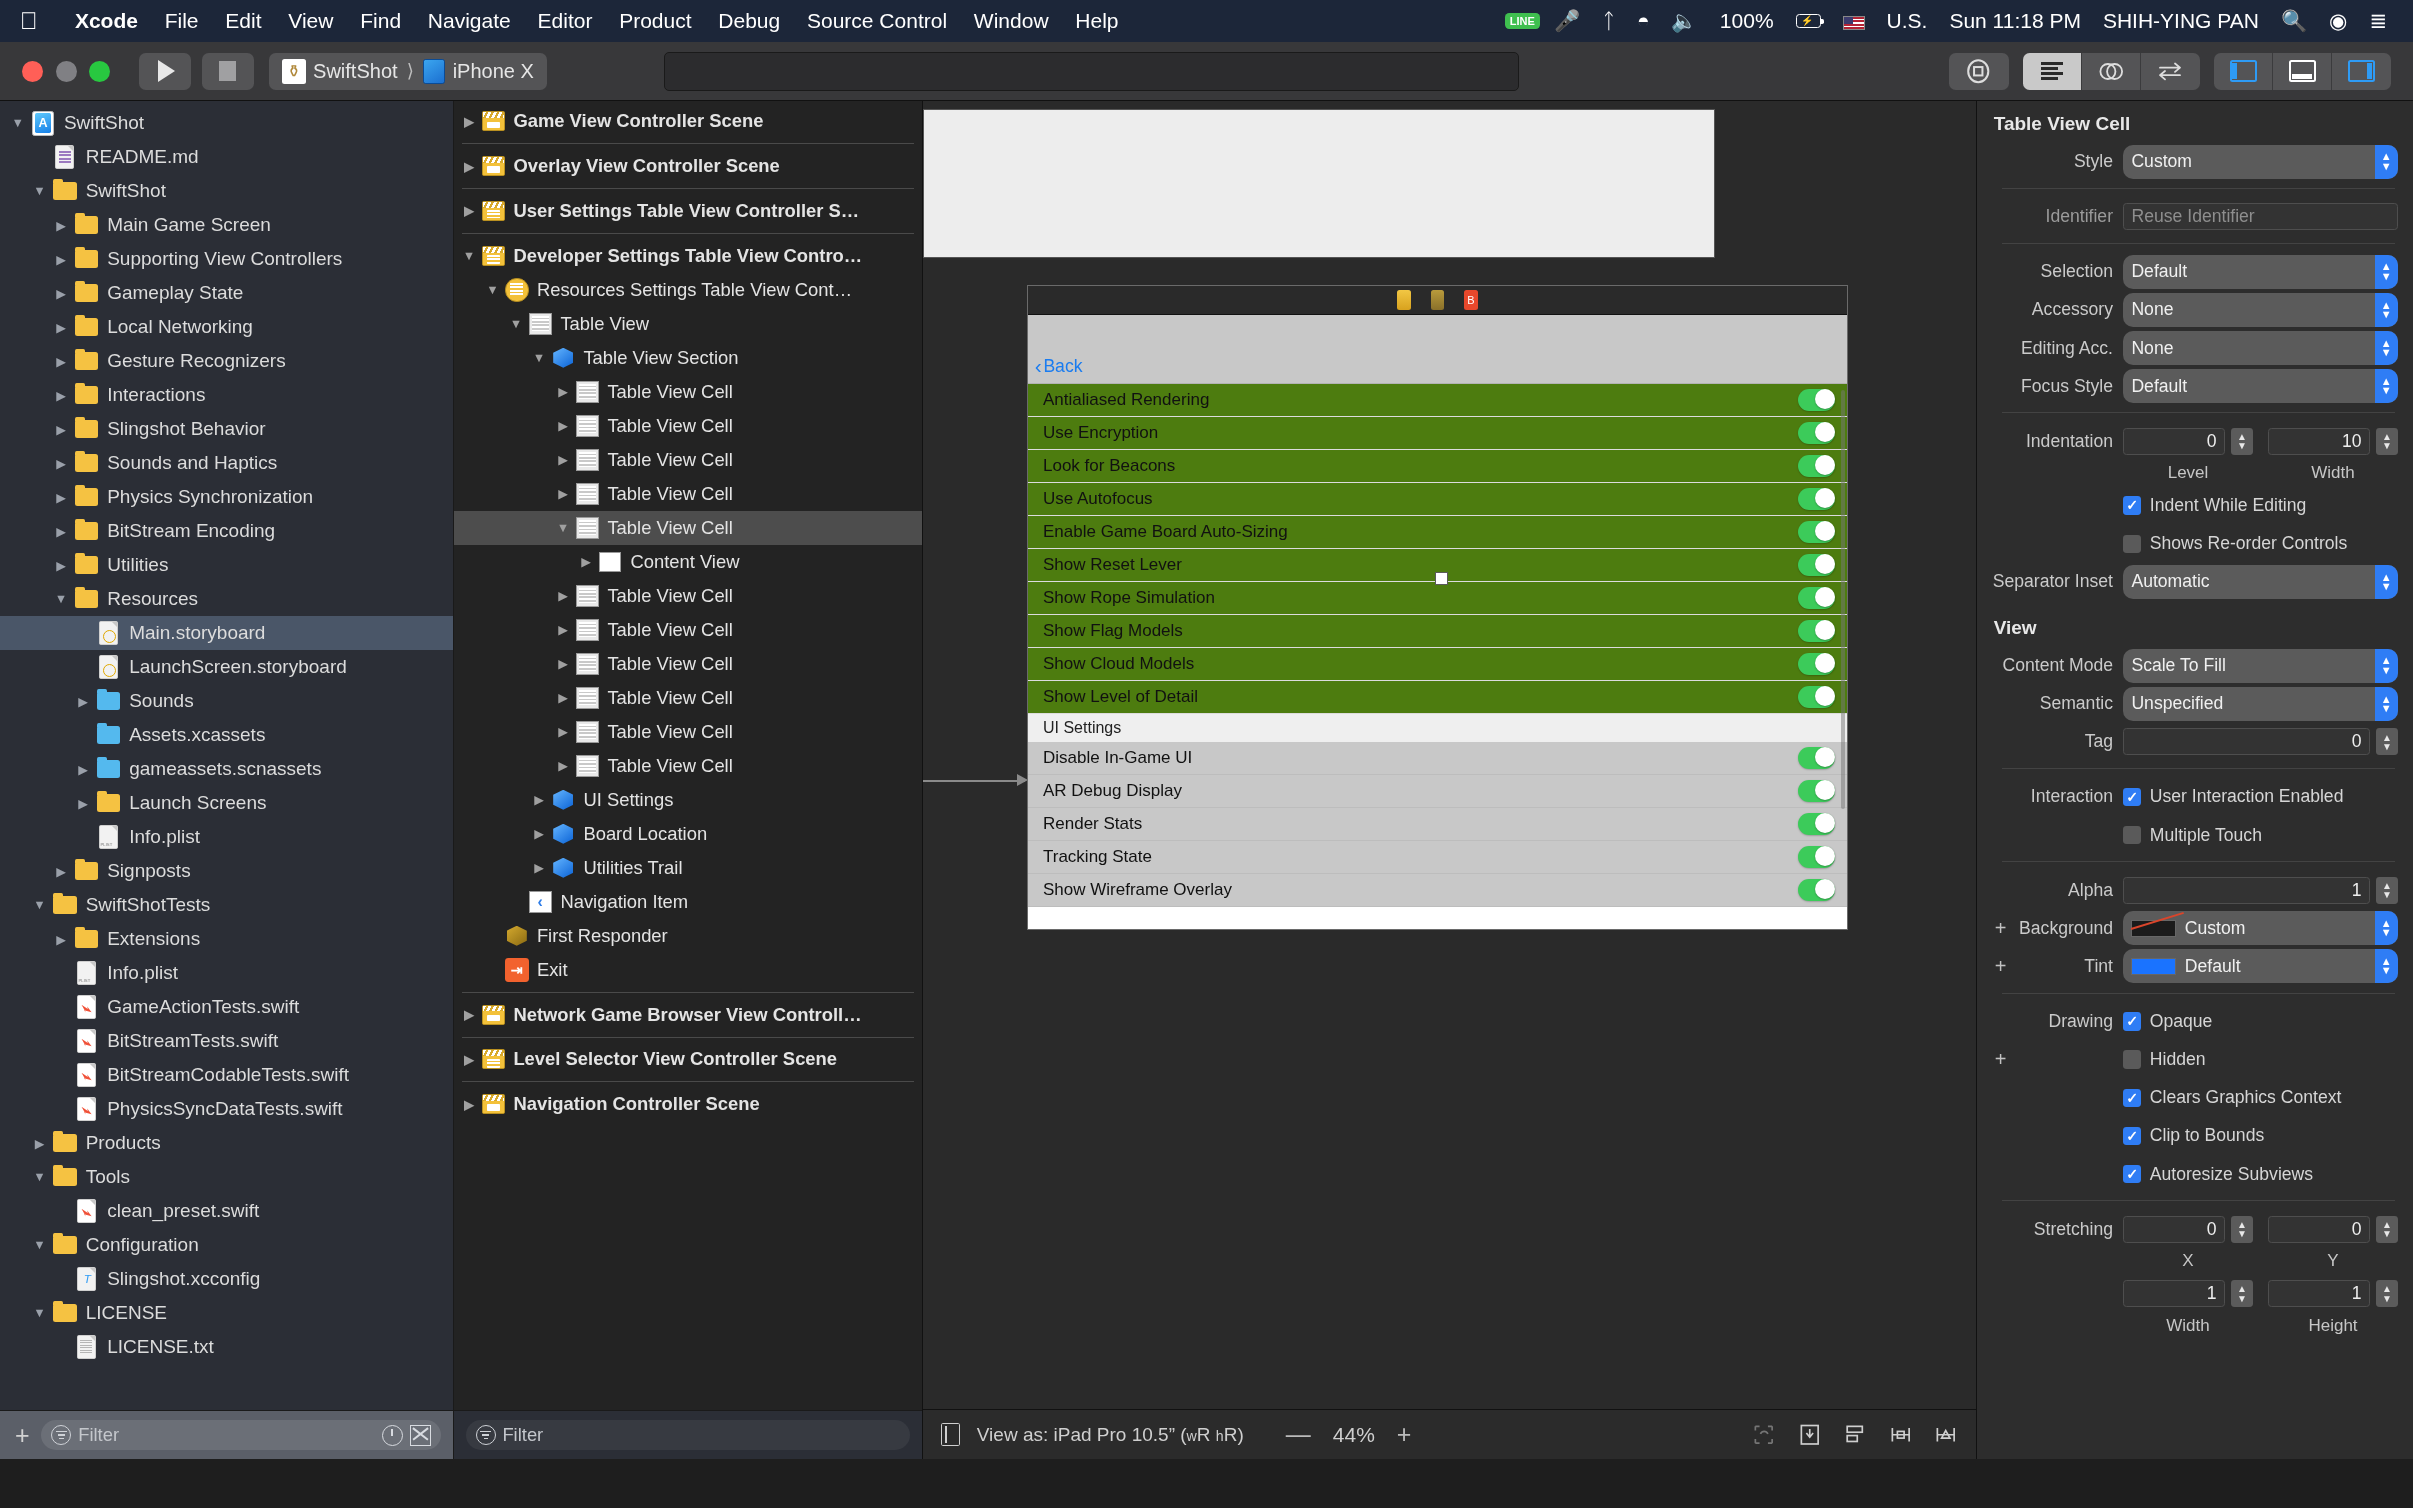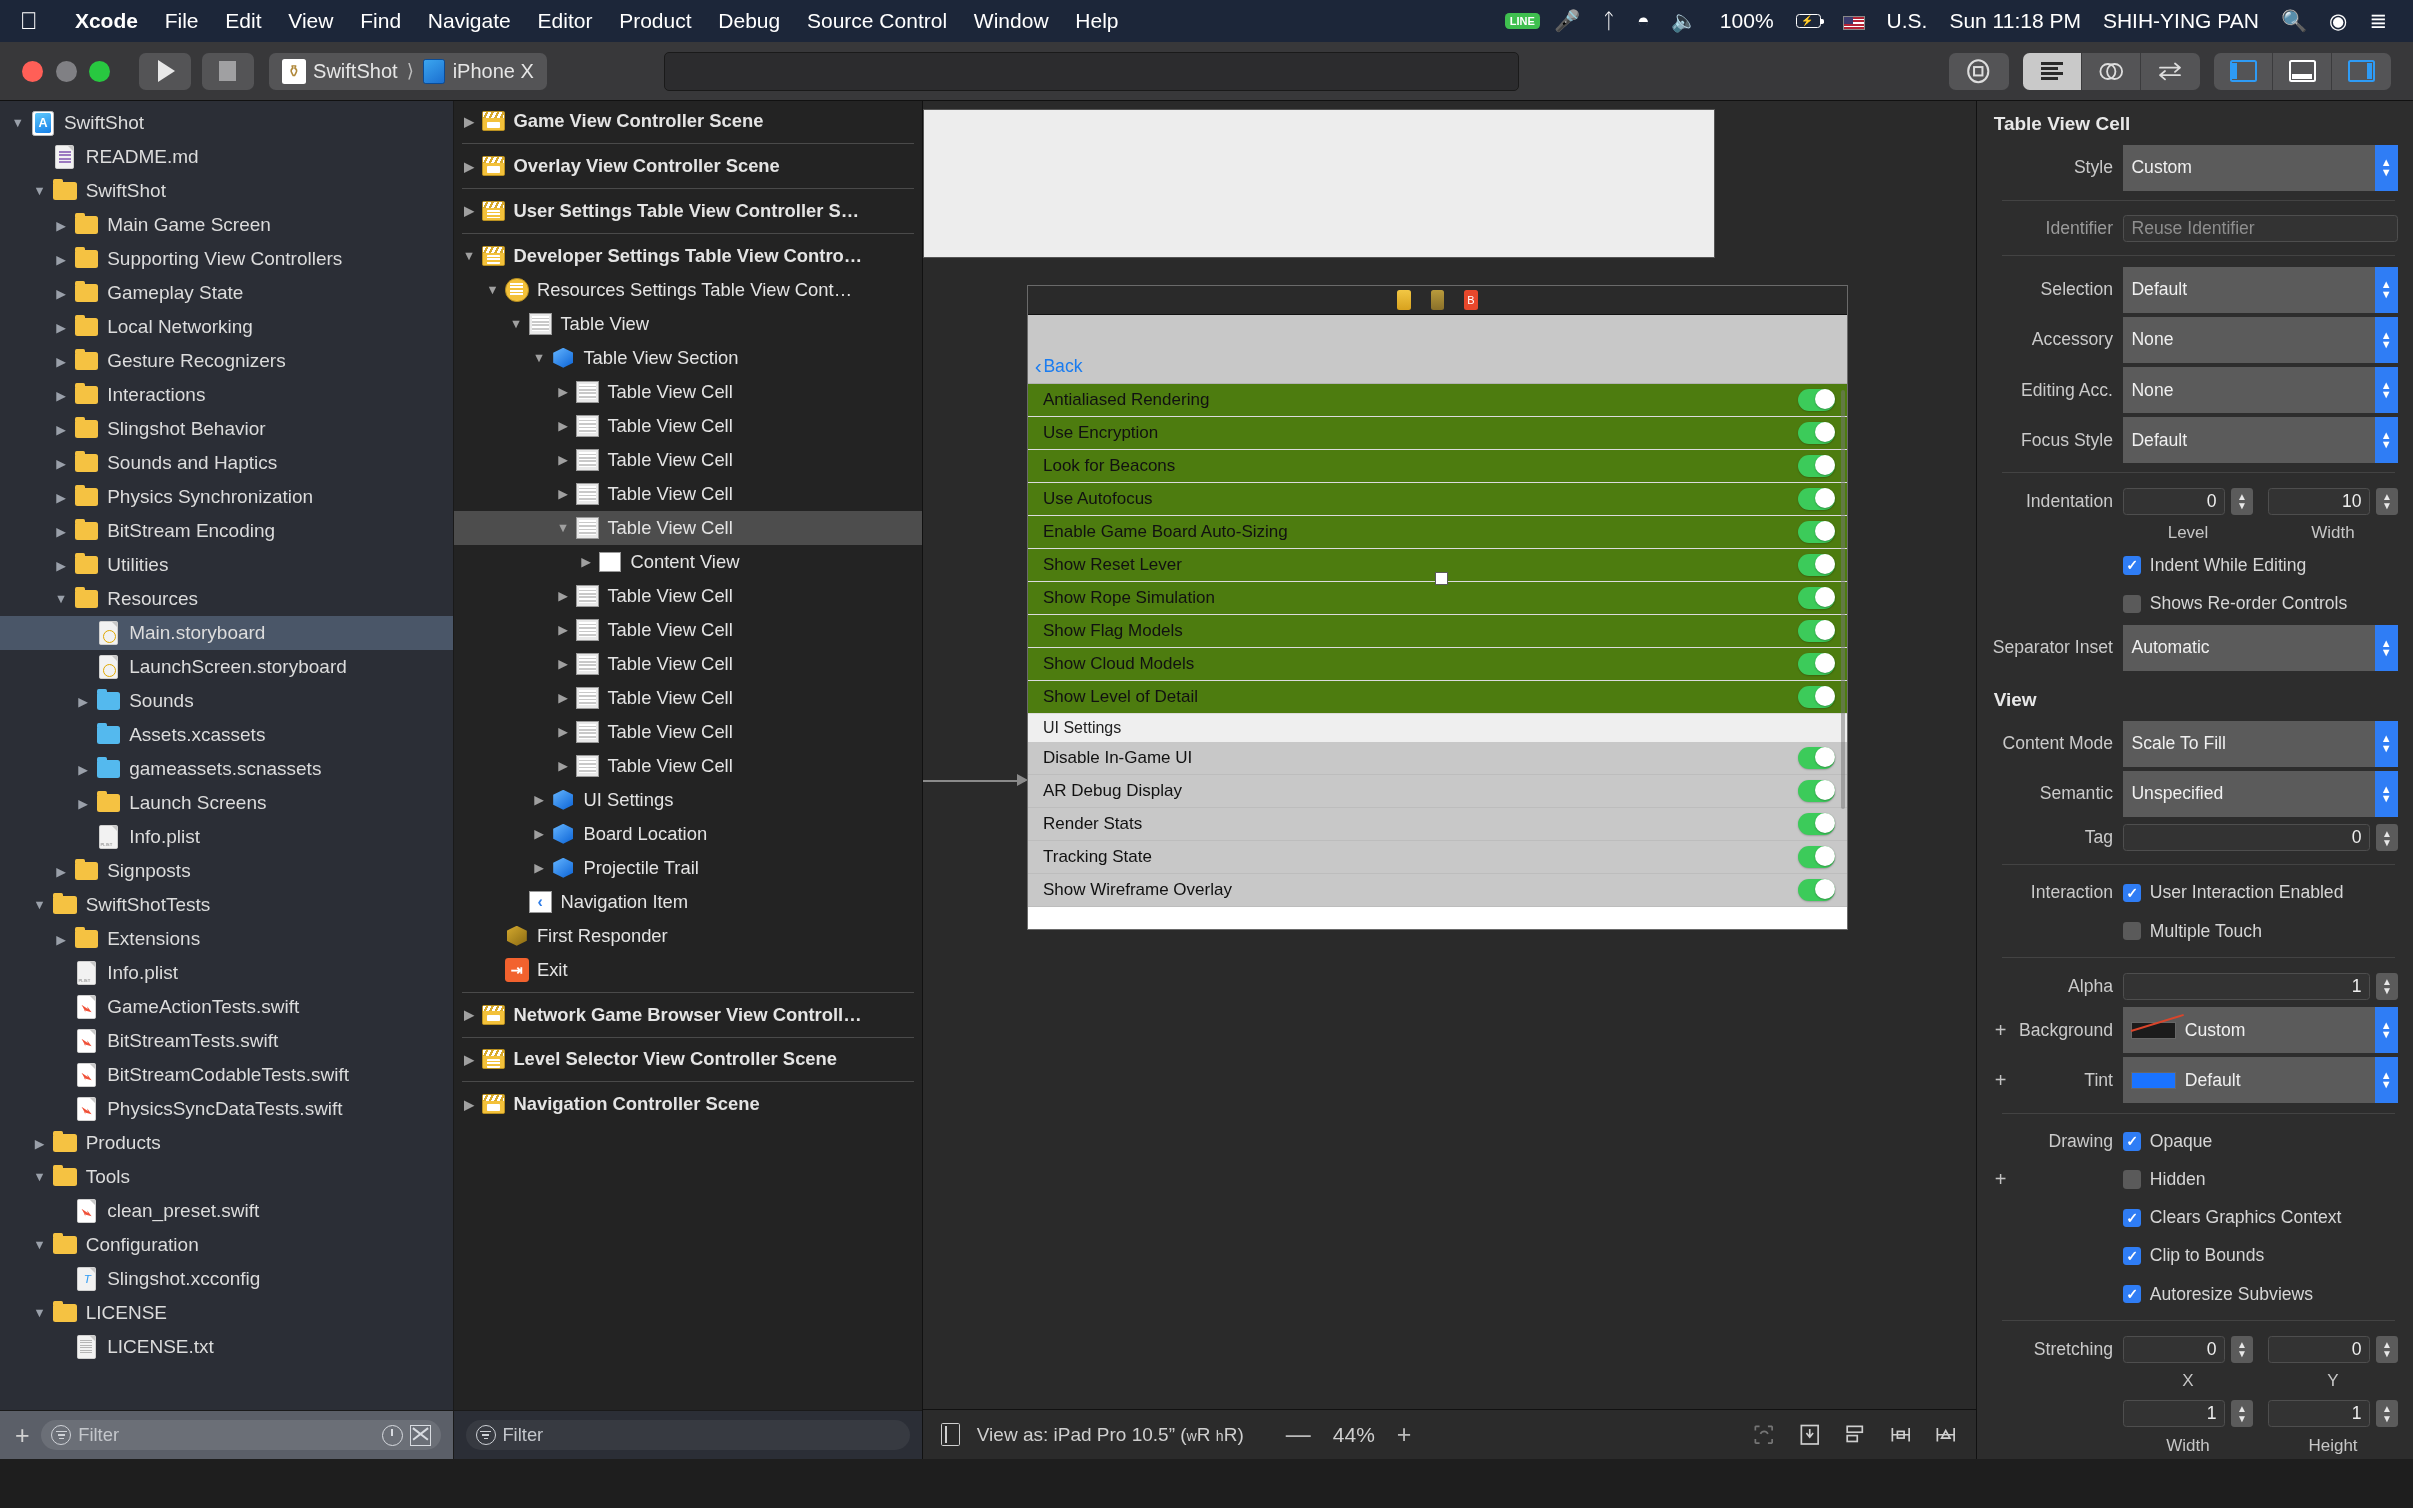--- a/index.html
+++ b/index.html
@@ -344,21 +344,21 @@
   #inspector {
     width: 437px; background: #2d2d2d; border-left:0.8px solid #111;
     overflow: hidden; padding: 0 15px; color:#d6d6d6; font-size: 17.6px;
   }
   .insp-title { font-size: 19px; font-weight: bold; color:#e8e8e8; padding: 11.7px 0 10px 1.7px; }
   .insp-sec-title { font-size: 19px; font-weight: bold; color:#e8e8e8; padding: 13.4px 0 10px 1.7px; }
   .row { display:flex; align-items:center; min-height: 34px; margin-bottom: 4.2px; }
   .lbl { width: 131px; text-align: right; padding-right: 10px; color: #cacaca; flex: 0 0 131px; white-space:nowrap; }
   .lbl.dim { color: #9a9a9a; }
   .popup {
-    flex: 1; height: 46px; background: #5b5b5b; border-radius: 0;
+    flex: 1; height: 34px; background: #5b5b5b; border-radius: 10px;
     display:flex; align-items:center; padding-left: 8.4px; color:#f0f0f0;
     position:relative; overflow:hidden; font-size: 17.6px;
   }
   .popup .arrows {
     position:absolute; right:0; top:0; bottom:0; width: 23.5px; background:#2f7df5;
     display:flex; flex-direction:column; align-items:center; justify-content:center; color:#fff; gap:0px;
   }
   .popup .arrows span { font-size: 11px; line-height: 9.2px; }
   .txtfield {
     flex:1; height: 27px; background: #333; border:0.8px solid #4e4e4e; border-radius:3.4px;
@@ -985,21 +985,21 @@
             <span class="cubeico"></span>
           </span>
           <span>Board Location</span>
         </div>
         <div class="orow">
           <span style="width:75px;flex:0 0 75px"></span>
           <span class="odisc">▶</span>
           <span class="oico">
             <span class="cubeico"></span>
           </span>
-          <span>Projectile Trail</span>
+          <span>Utilities Trail</span>
         </div>
         <div class="orow">
           <span style="width:52px;flex:0 0 52px"></span>
           <span class="odisc none"></span>
           <span class="oico">
             <span class="navitemico">‹</span>
           </span>
           <span>Navigation Item</span>
         </div>
         <div class="orow">

